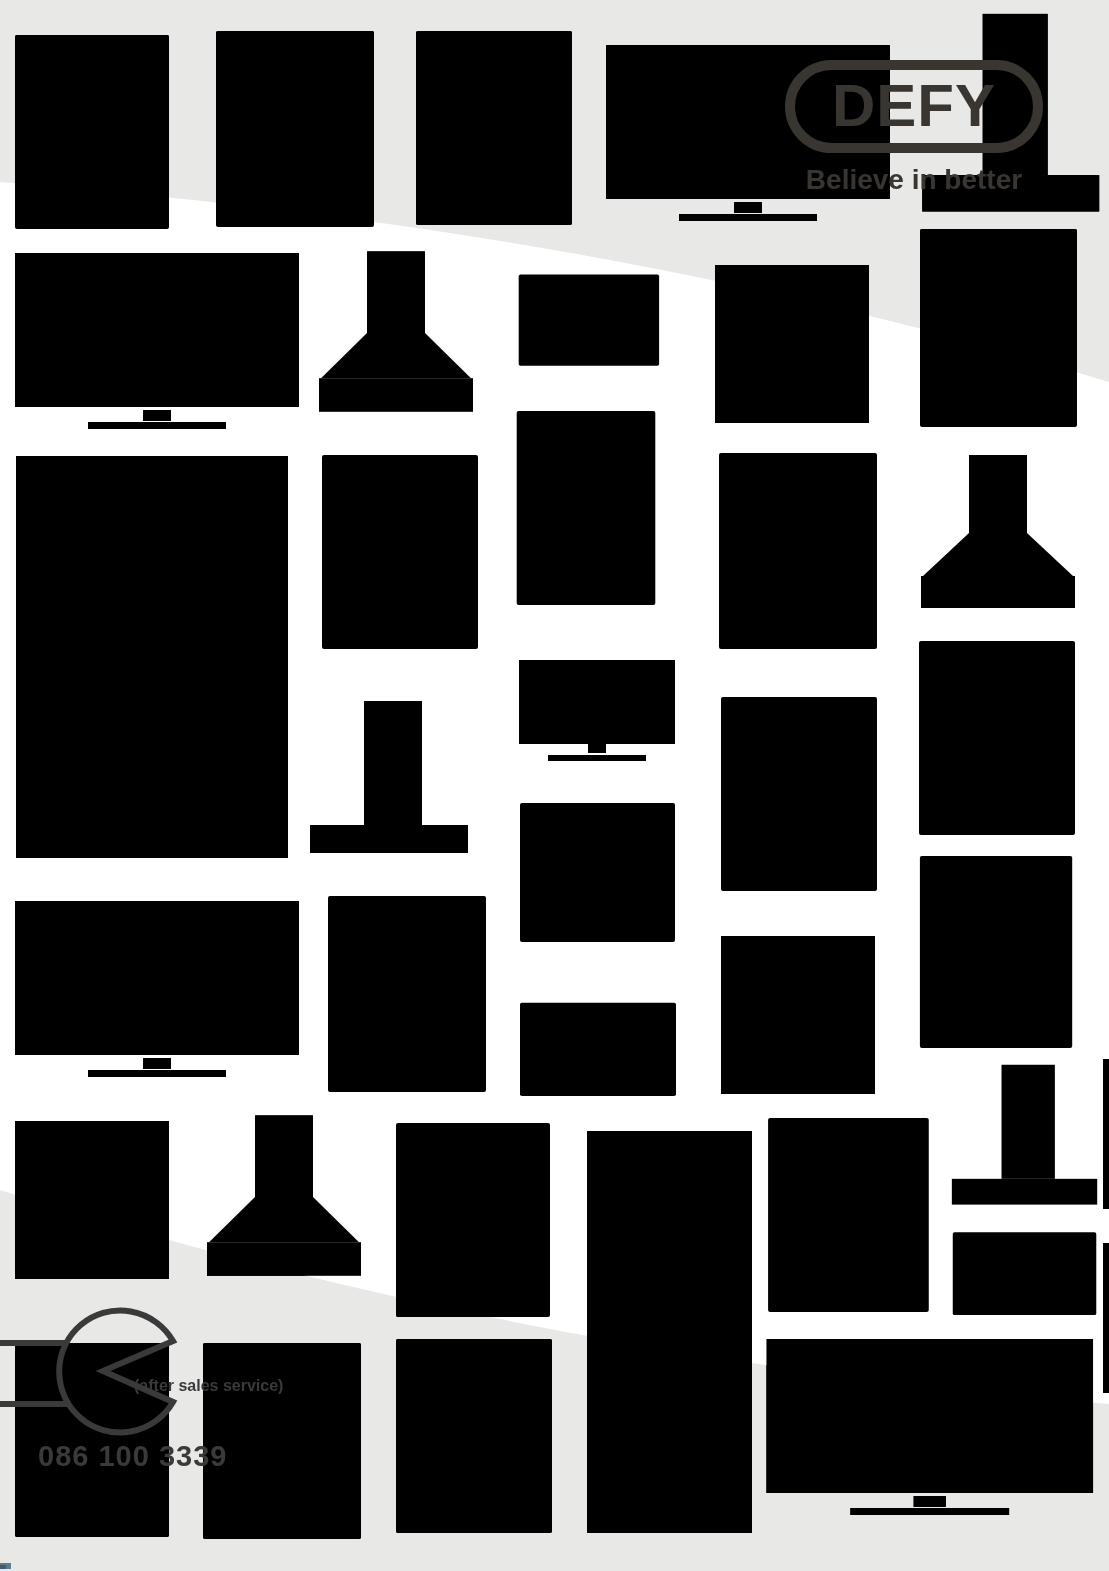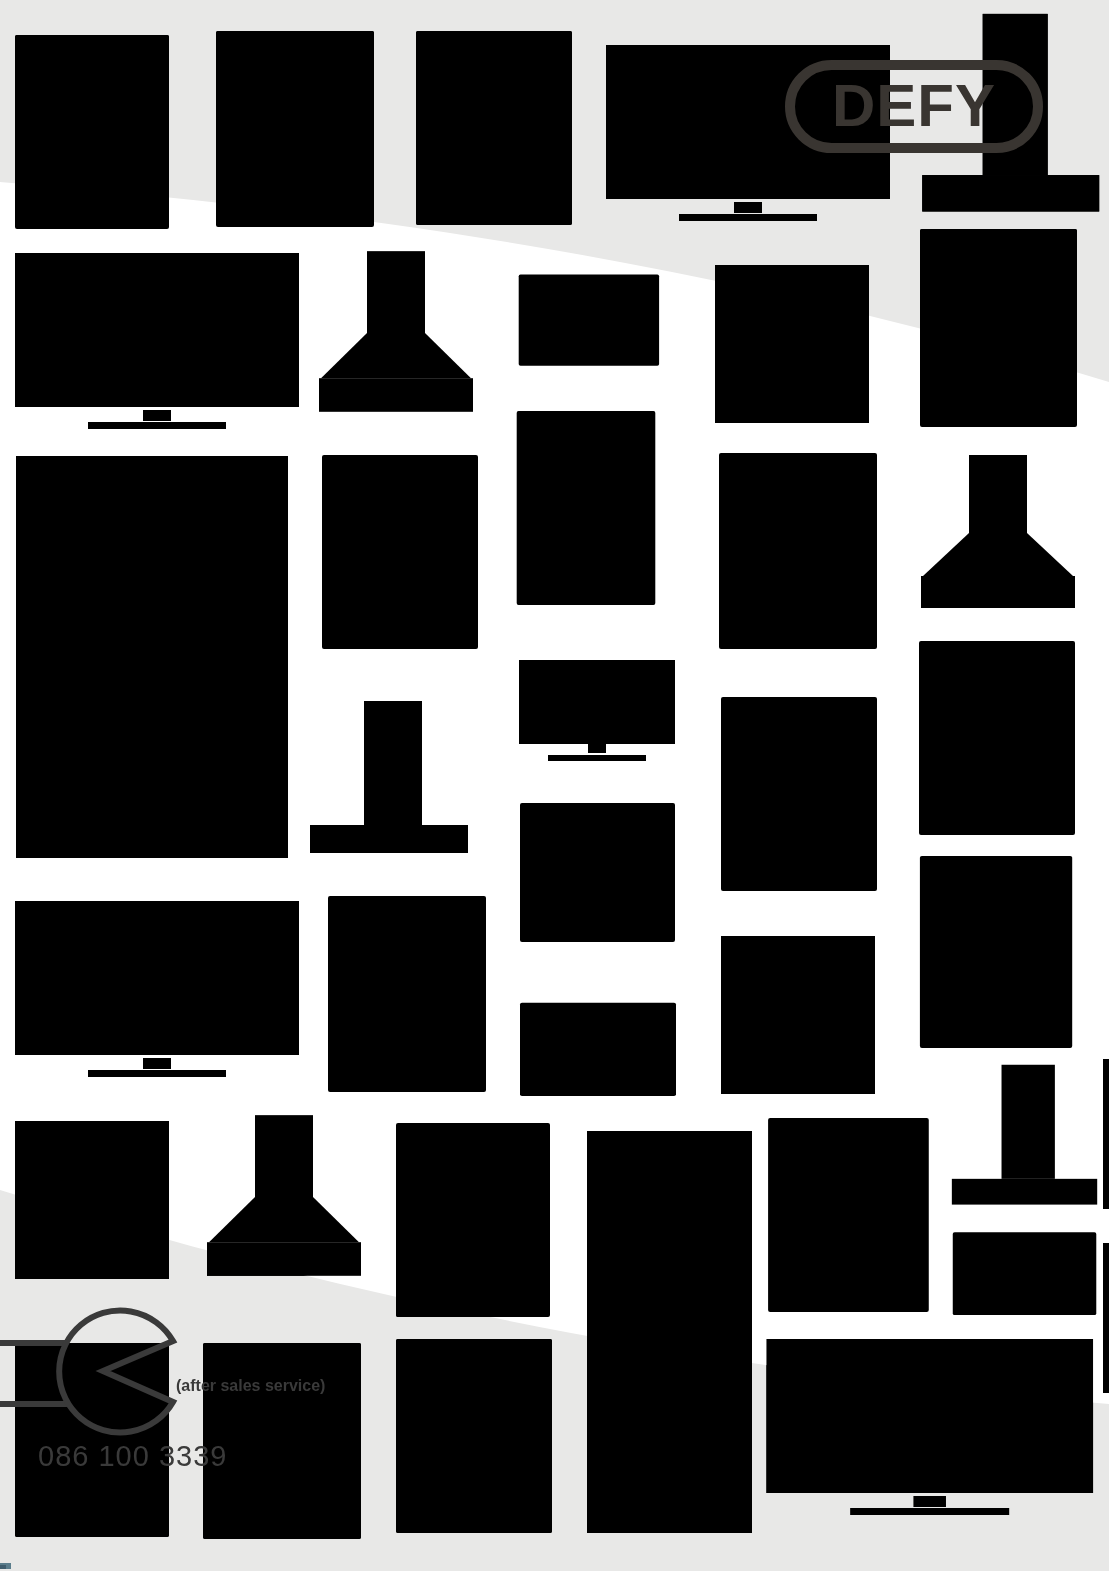--- a/index.html
+++ b/index.html
@@ -36,24 +36,24 @@
     font-size:28px;font-weight:600;color:var(--dark);letter-spacing:0px;white-space:nowrap;
   }
 
   
   .care-title{
     position:absolute;left:133px;top:1344px;font-size:26px;font-weight:bold;
     color:var(--wrench);letter-spacing:0px;white-space:nowrap;
   }
   .care-sub{
     position:absolute;left:134px;top:1377px;font-size:16px;font-weight:bold;
-    color:var(--wrench);white-space:nowrap;margin-left:42px;
+    color:var(--wrench);white-space:nowrap;
   }
   .care-phone{
-    position:absolute;left:38px;top:1440px;font-size:29px;font-weight:normal;
+    position:absolute;left:38px;top:1440px;font-size:29px;font-weight:bold;
     color:var(--wrench);letter-spacing:1px;white-space:nowrap;
   }
   .corner-artifact{position:absolute;left:0;top:1563px;width:11px;height:6px;background:var(--corner-artifact);}
   .corner-artifact:after{content:"";position:absolute;left:0;top:2px;width:6px;height:4px;background:#3f5d6e;}
 </style>
 </head>
 <body>
 
 <div class="page">
 
@@ -252,18 +252,19 @@
     <g class="wrench">
       <path d="M0,1343 H67"></path>
       <path d="M0,1404 H67"></path>
       <path d="M173,1341 A61,61 0 1 0 173,1402 L103,1371 Z"></path>
     </g>
   </svg>
 
   <div class="logo-pill">
     <span>DEFY</span>
   </div>
+  <div class="tagline">Believe in better</div>
 
   <div class="care-sub">(after sales service)</div>
   <div class="care-phone">086 100 3339</div>
 
   <div class="corner-artifact"></div>
 </div>
 
 </body></html>

